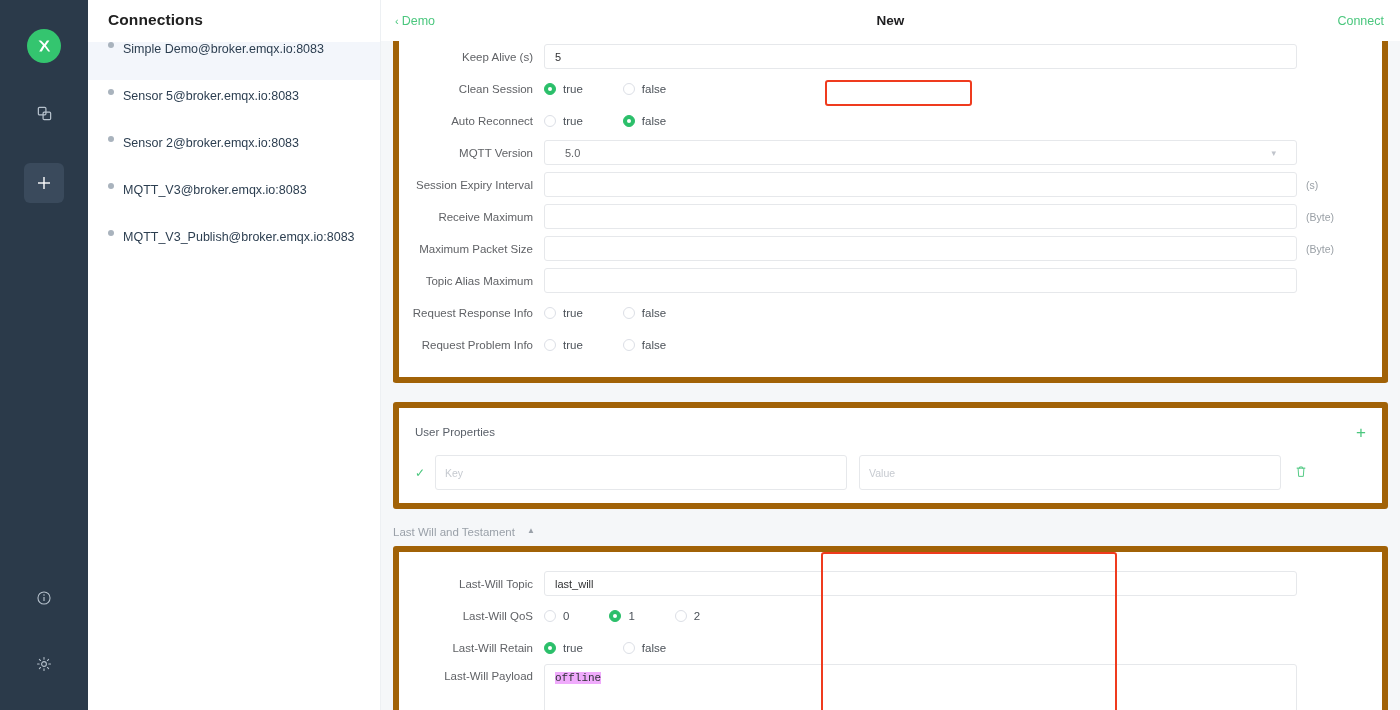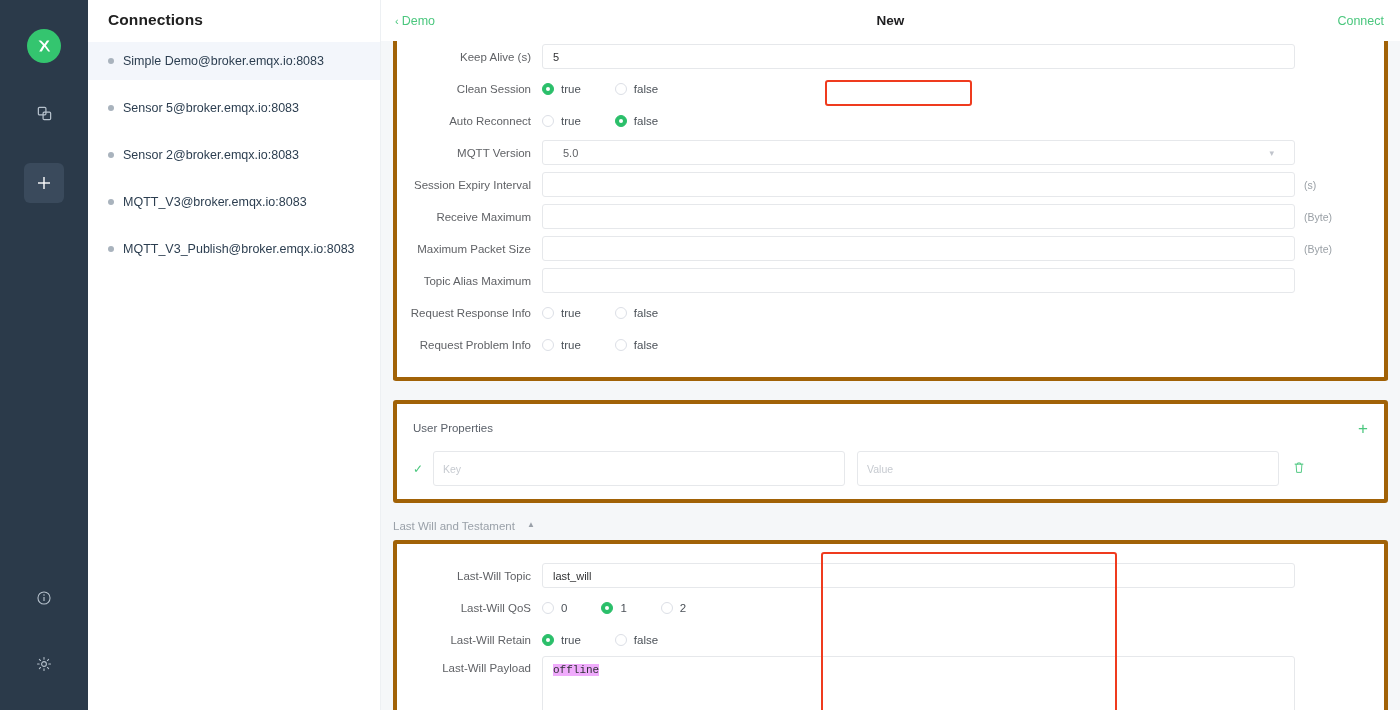--- a/index.html
+++ b/index.html
@@ -39,21 +39,21 @@
     background: #ffffff;
     border-right: 1px solid #edf0f3;
     padding-top: 0;
   }
   .conns-title {
     font-size: 15.5px; font-weight: bold; color: #212121;
     padding: 11px 0 0 20px; letter-spacing: .1px;
   }
   .conn-list { margin-top: 13px; }
   .conn-item {
-    height: 38px; display: flex; align-items: center;
+    height: 38px; display: flex; align-items: flex-start;
     padding-left: 20px; font-size: 12.5px; color: #2c3e50;
     margin-bottom: 9px;
   }
   .conn-item.selected { background: #f3f6fb; }
   .dot {
     width: 6px; height: 6px; border-radius: 50%;
     background: #a9b3bd; margin-right: 9px; flex: 0 0 6px;
   }
 
   
@@ -69,21 +69,21 @@
   .back .chev { font-size: 11px; }
   .page-title {
     position: absolute; left: 0; right: 0; text-align: center;
     font-size: 13.5px; font-weight: bold; color: #1d1d1f; pointer-events: none;
   }
   .connect-link { margin-left: auto; color: #4bc77e; font-size: 12.5px; }
 
   .scroll { flex: 1; overflow: hidden; position: relative; }
 
   .card {
-    background: #fff; margin: 0 12px; border: 4px solid #a16207;
+    background: #fff; margin: 0 12px; border: 6px solid #a16207;
     border-radius: 3px;
   }
   .card.top { margin-top: -22px; padding-top: 22px; padding-bottom: 16px; border-top: none; }
 
   
   .row { display: flex; align-items: center; height: 31px; margin-bottom: 1px; }
   .row .lbl {
     width: 145px; flex: 0 0 145px; text-align: right;
     font-size: 11.5px; color: #606266; padding-right: 11px;
   }
@@ -96,21 +96,21 @@
   }
   .inp.val { color: #303133; }
   .unit { font-size: 10.5px; color: #9aa0a6; margin-left: 9px; }
   .select {
     height: 25px; border: 1px solid #e6e8eb; border-radius: 3px; background: #fff;
     font-size: 11px; color: #606266; display: flex; align-items: center;
     padding: 0 20px; width: 753px; justify-content: space-between;
   }
   .select .chevd { color: #c0c4cc; font-size: 9px; }
 
-  .radio-group { display: flex; align-items: center; gap: 10px; }
+  .radio-group { display: flex; align-items: center; gap: 16px; }
   .radio { display: flex; align-items: center; margin-right: 24px; }
   .rc {
     width: 12px; height: 12px; border-radius: 50%;
     border: 1px solid #dcdfe6; background: #fff; margin-right: 7px;
     display: flex; align-items: center; justify-content: center;
   }
   .rc.on { background: #2bbf6a; border-color: #2bbf6a; }
   .rc.on::after {
     content: ""; width: 4px; height: 4px; border-radius: 50%; background: #fff;
   }

